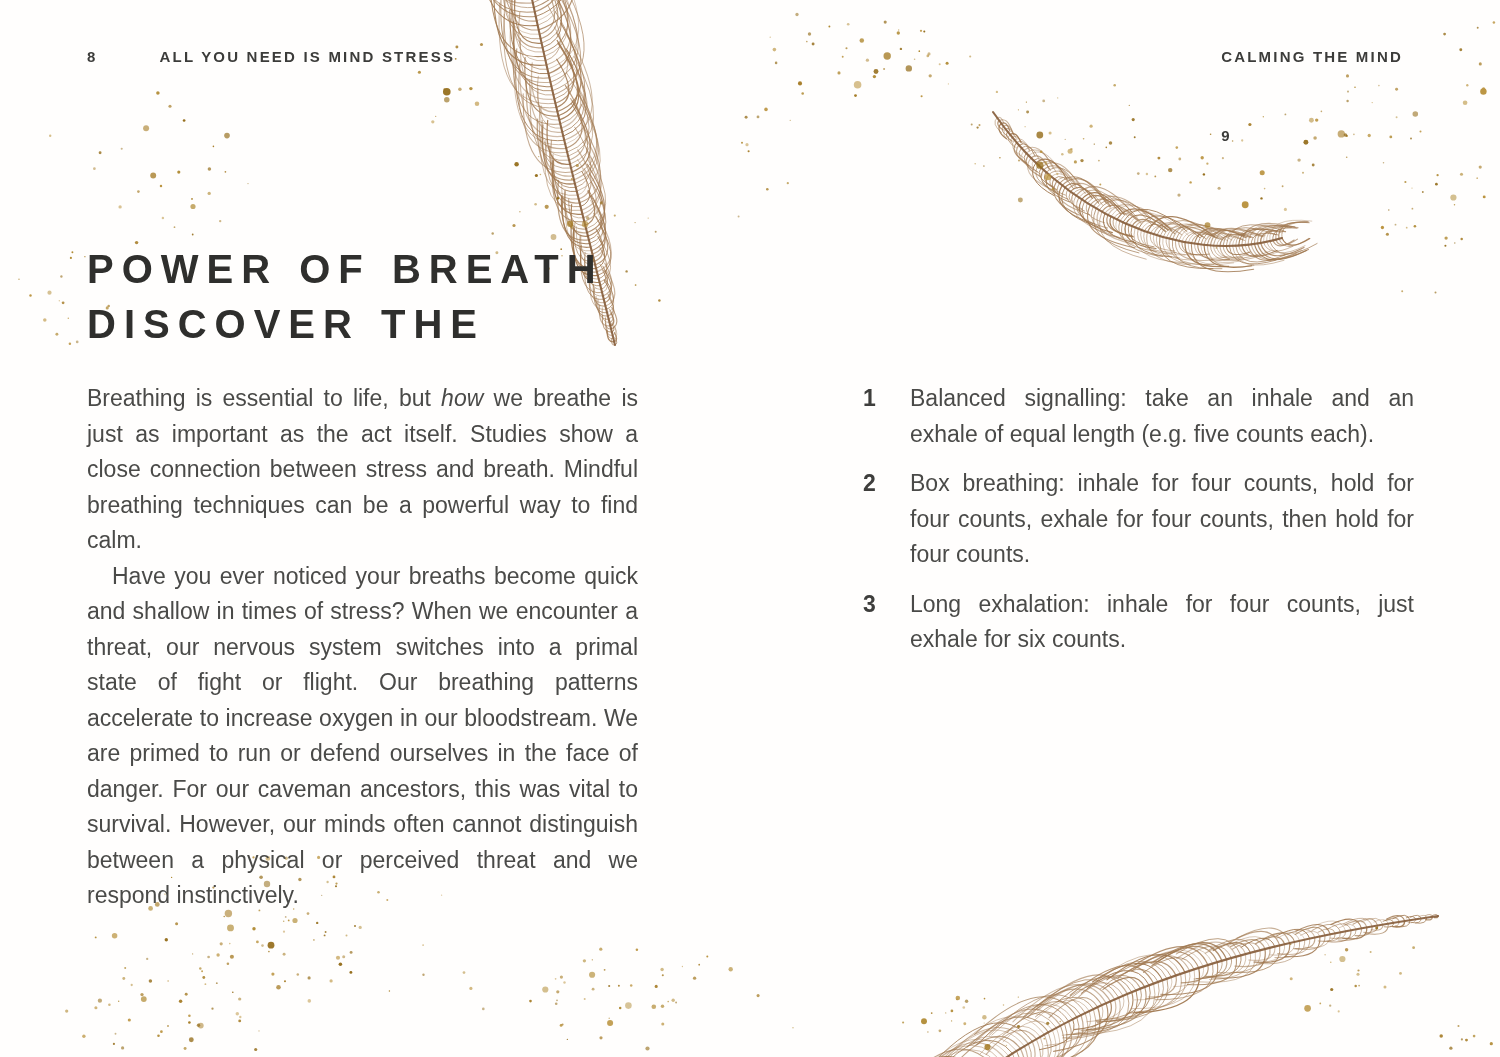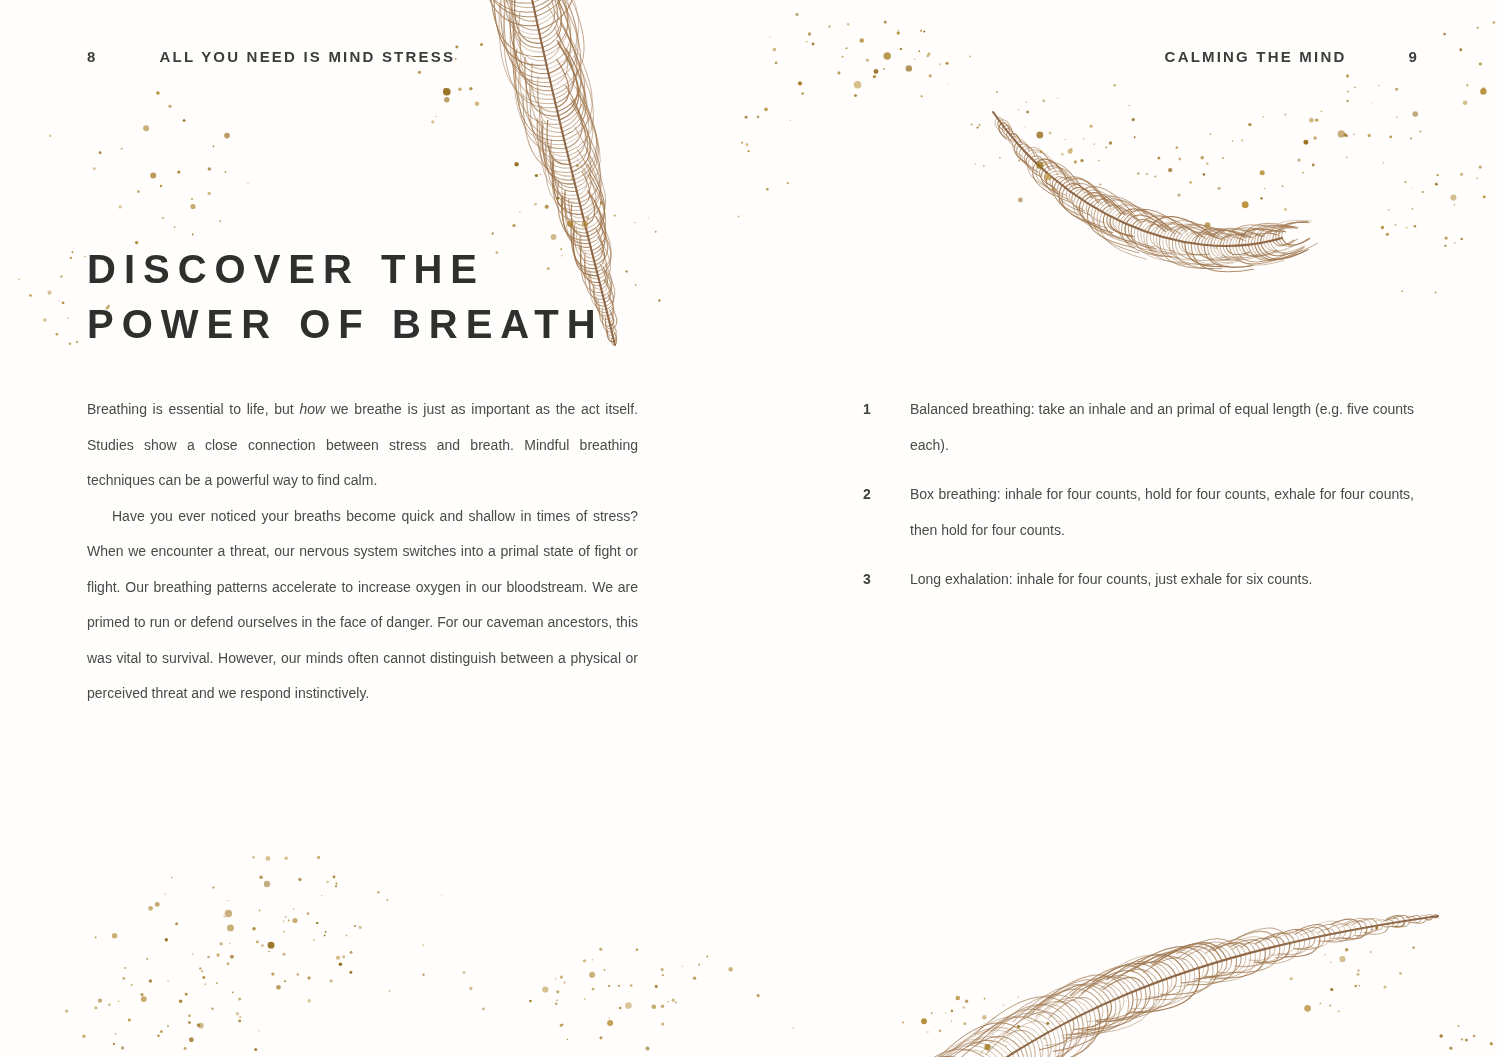--- a/index.html
+++ b/index.html
@@ -11,31 +11,31 @@
     font-family:"Liberation Sans","DejaVu Sans",sans-serif;
   }
   #decor{position:absolute;left:0;top:0;width:1500px;height:1057px;z-index:0;}
   .hdr{
     position:absolute;top:48px;z-index:2;
     display:flex;align-items:baseline;gap:62px;
     font-size:15px;font-weight:700;letter-spacing:2.2px;
     color:#3c3c3a;
   }
   .hdr-left{left:87px;}
-  .hdr-right{right:81px;}
+  .hdr-right{right:97px;flex-direction:column;}
   .title{
     position:absolute;left:87px;top:242px;width:600px;z-index:2;
     margin:0;color:#2f2f2d;
     font-size:40px;font-weight:700;line-height:55px;
     letter-spacing:8px;word-spacing:2px;
   }
   .title span{display:block;}
   .col{
-    position:absolute;top:392px;width:551px;z-index:2;
-    color:#4a4a48;font-size:14px;line-height:35.5px;
+    position:absolute;top:381px;width:551px;z-index:2;
+    color:#4a4a48;font-size:23px;line-height:35.5px;
     text-align:justify;
   }
   .col-left{left:87px;}
   .col-right{left:863px;}
   .col p{margin:0;}
   .indent{text-indent:25px;}
   .intro{margin-bottom:46px !important;}
   .list-item{display:flex;margin-bottom:14px;}
   .list-item .num{flex:0 0 47px;font-weight:700;color:#3e3e3c;}
   .list-item p{flex:1;}
@@ -1189,34 +1189,34 @@
     <span>8</span>
     <span>ALL YOU NEED IS MIND STRESS</span>
   </header>
 
   <header class="hdr hdr-right">
     <span>CALMING THE MIND</span>
     <span>9</span>
   </header>
 
   <h1 class="title">
+    <span>POWER OF BREATH</span>
     <span>DISCOVER THE</span>
-    <span>POWER OF BREATH</span>
   </h1>
 
   <div class="col col-left">
     <p><span>Breathing is essential to life, but </span><em>how</em><span> we breathe is just as important as the act itself. Studies show a close connection between stress and breath. Mindful breathing techniques can be a powerful way to find calm.</span></p>
     <p class="indent">Have you ever noticed your breaths become quick and shallow in times of stress? When we encounter a threat, our nervous system switches into a primal state of fight or flight. Our breathing patterns accelerate to increase oxygen in our bloodstream. We are primed to run or defend ourselves in the face of danger. For our caveman ancestors, this was vital to survival. However, our minds often cannot distinguish between a physical or perceived threat and we respond instinctively.</p>
   </div>
 
   <div class="col col-right">
 
     <div class="list-item">
       <span class="num">1</span>
-      <p>Balanced breathing: take an inhale and an primal of equal length (e.g. five counts each).</p>
+      <p>Balanced signalling: take an inhale and an exhale of equal length (e.g. five counts each).</p>
     </div>
     <div class="list-item">
       <span class="num">2</span>
       <p>Box breathing: inhale for four counts, hold for four counts, exhale for four counts, then hold for four counts.</p>
     </div>
     <div class="list-item">
       <span class="num">3</span>
       <p>Long exhalation: inhale for four counts, just exhale for six counts.</p>
     </div>
 

